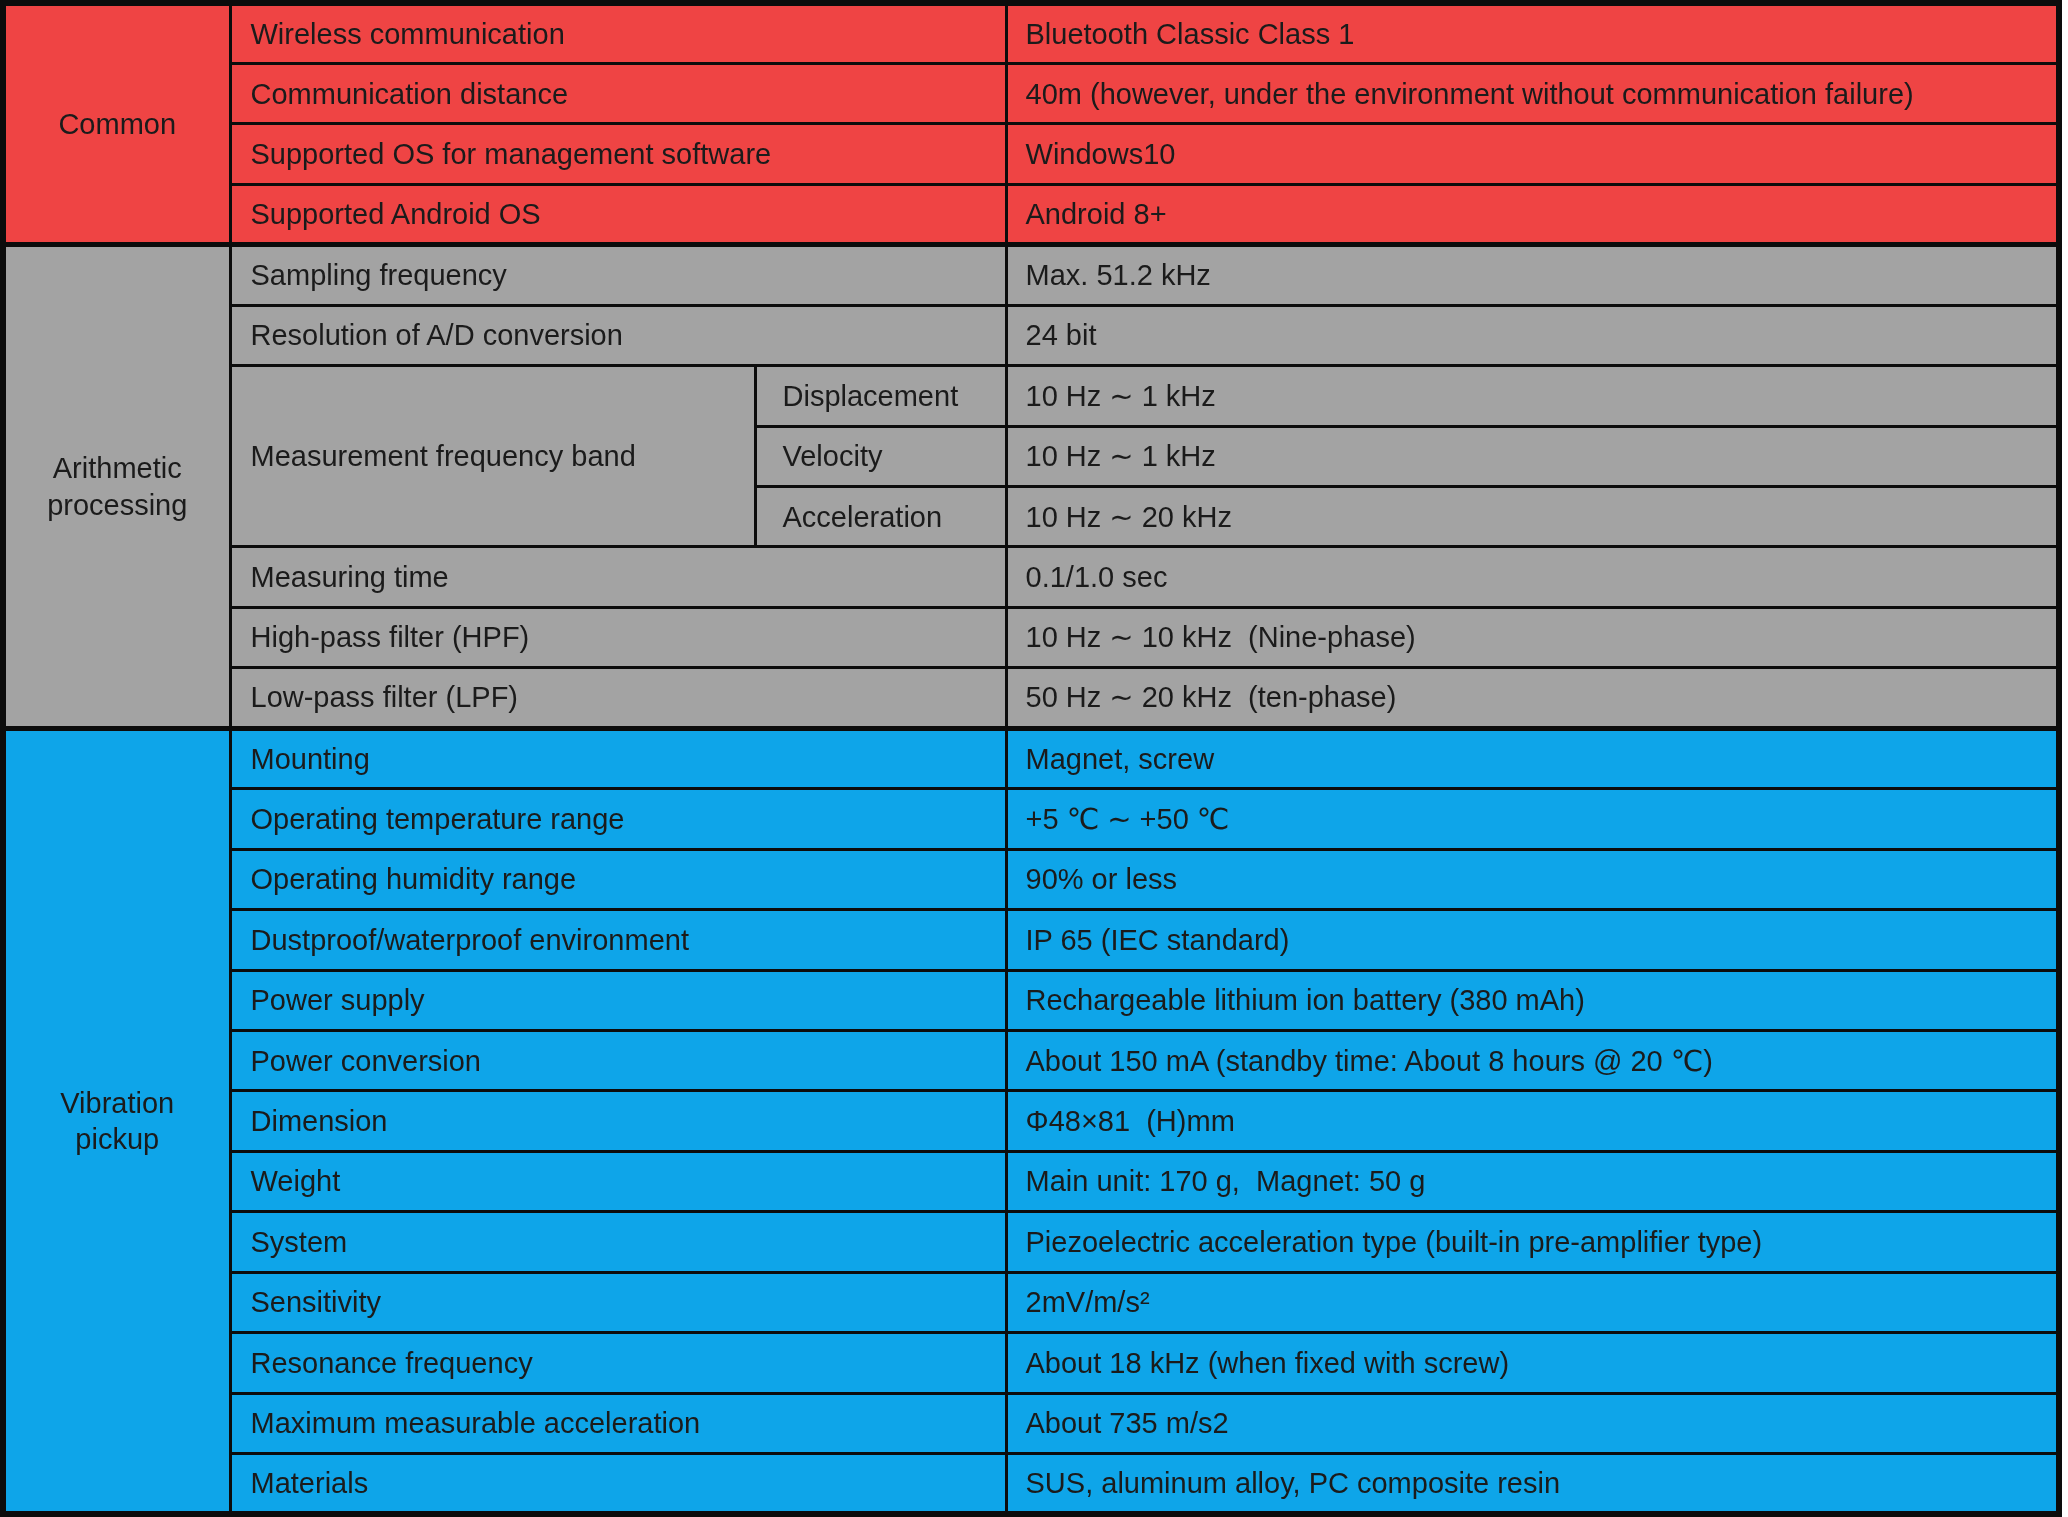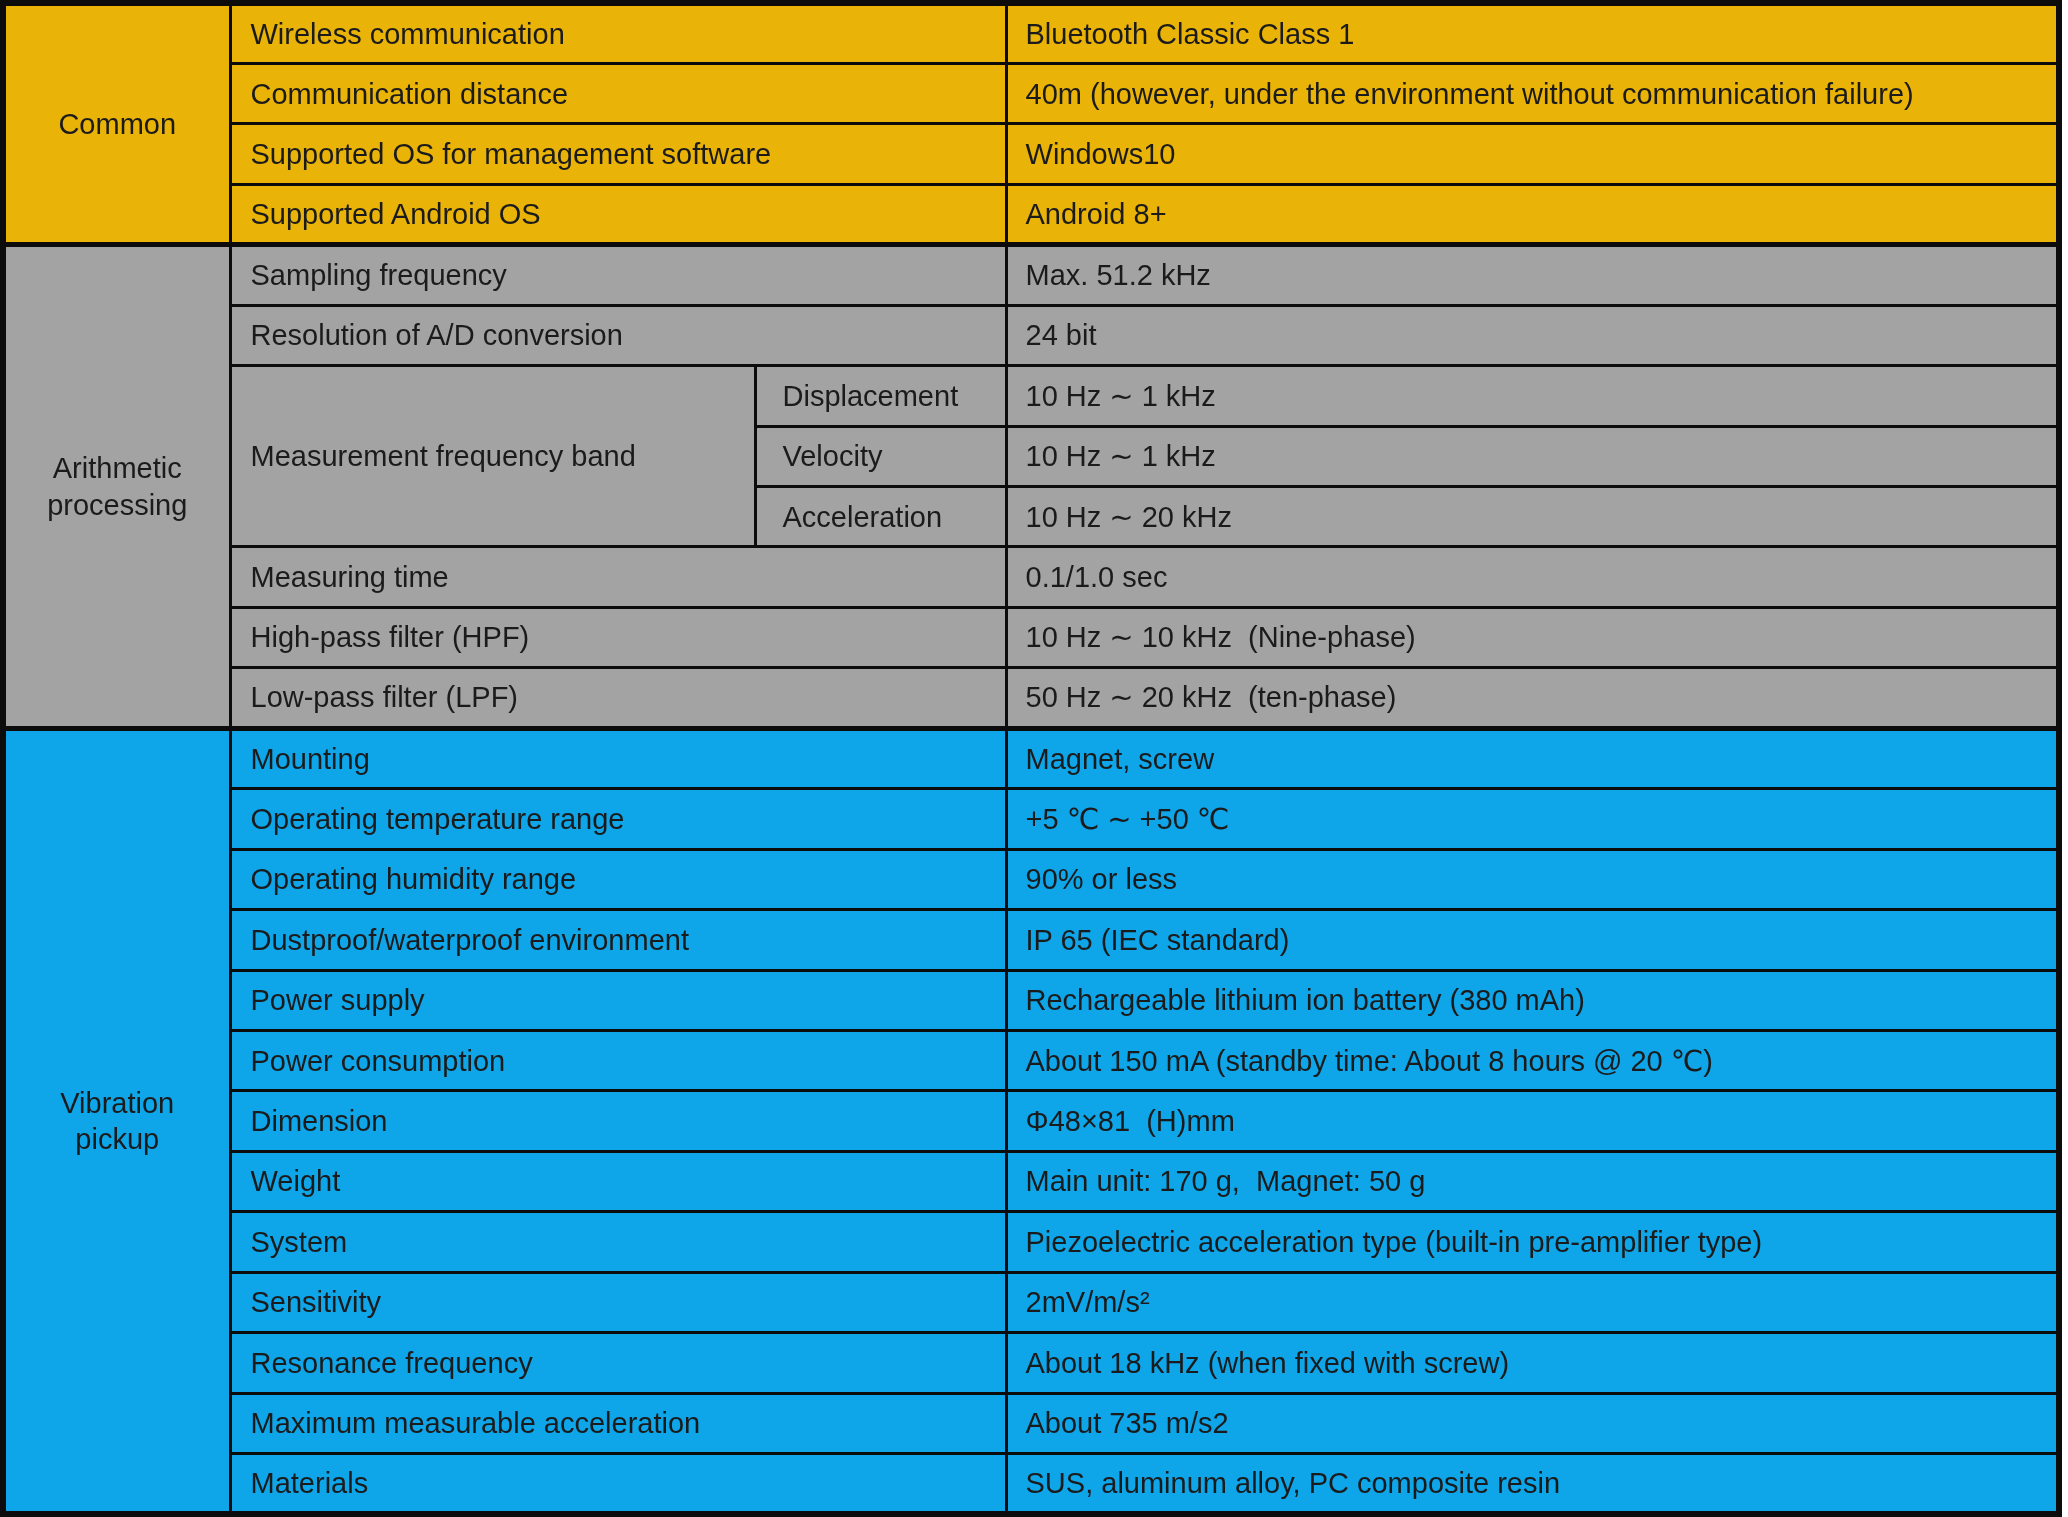--- a/index.html
+++ b/index.html
@@ -17,21 +17,21 @@
   td{
     border:3px solid #0c0c0c;
     vertical-align:middle;
     padding:2px 14px 2px 19px;
     white-space:pre-wrap;
     line-height:1.25;
     overflow:hidden;
   }
   tr{height:60px;}
   
-  tr.s0 td{background:#eab308;}
+  tr.s0 td{background:#ef4444;}
   tr.s1 td{background:#a3a3a3;}
   tr.s2 td{background:#0ea5e9;}
   
   tr.sec-top td{border-top-width:5px;}
   td.group-cell{
     text-align:center;
     white-space:pre-line;
     padding:2px 6px;
   }
   td.sub-cell{padding-left:26px;}
@@ -120,21 +120,21 @@
   </tr>
   <tr class="s2">
     <td colspan="2">Dustproof/waterproof environment</td>
     <td class="value-cell">IP 65 (IEC standard)</td>
   </tr>
   <tr class="s2">
     <td colspan="2">Power supply</td>
     <td class="value-cell">Rechargeable lithium ion battery (380 mAh)</td>
   </tr>
   <tr class="s2">
-    <td colspan="2">Power consumption</td>
+    <td colspan="2">Power conversion</td>
     <td class="value-cell">About 150 mA (standby time: About 8 hours @ 20 ℃)</td>
   </tr>
   <tr class="s2">
     <td colspan="2">Dimension</td>
     <td class="value-cell">Φ48×81  (H)mm</td>
   </tr>
   <tr class="s2">
     <td colspan="2">Weight</td>
     <td class="value-cell">Main unit: 170 g,  Magnet: 50 g</td>
   </tr>

